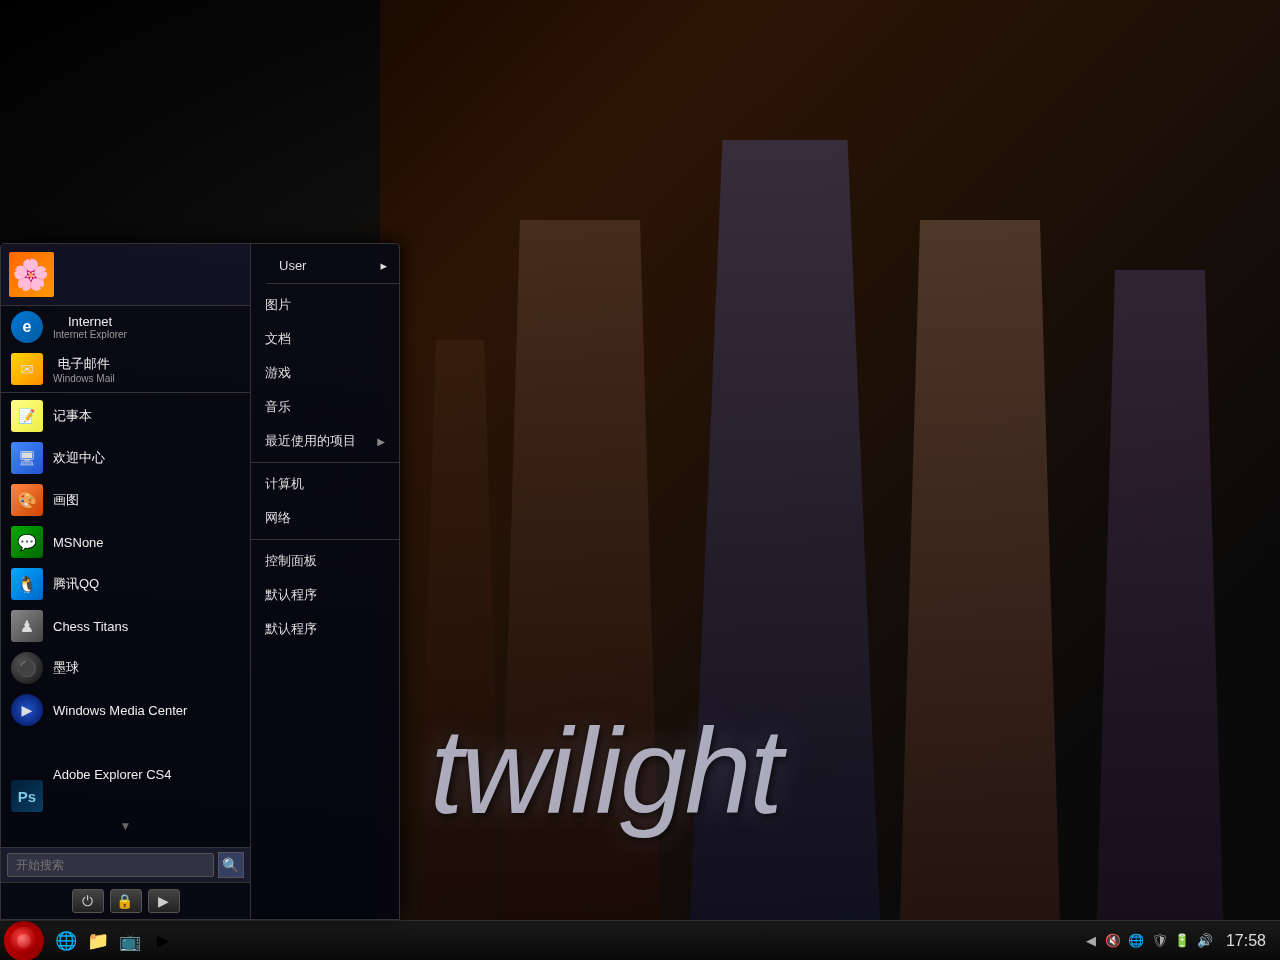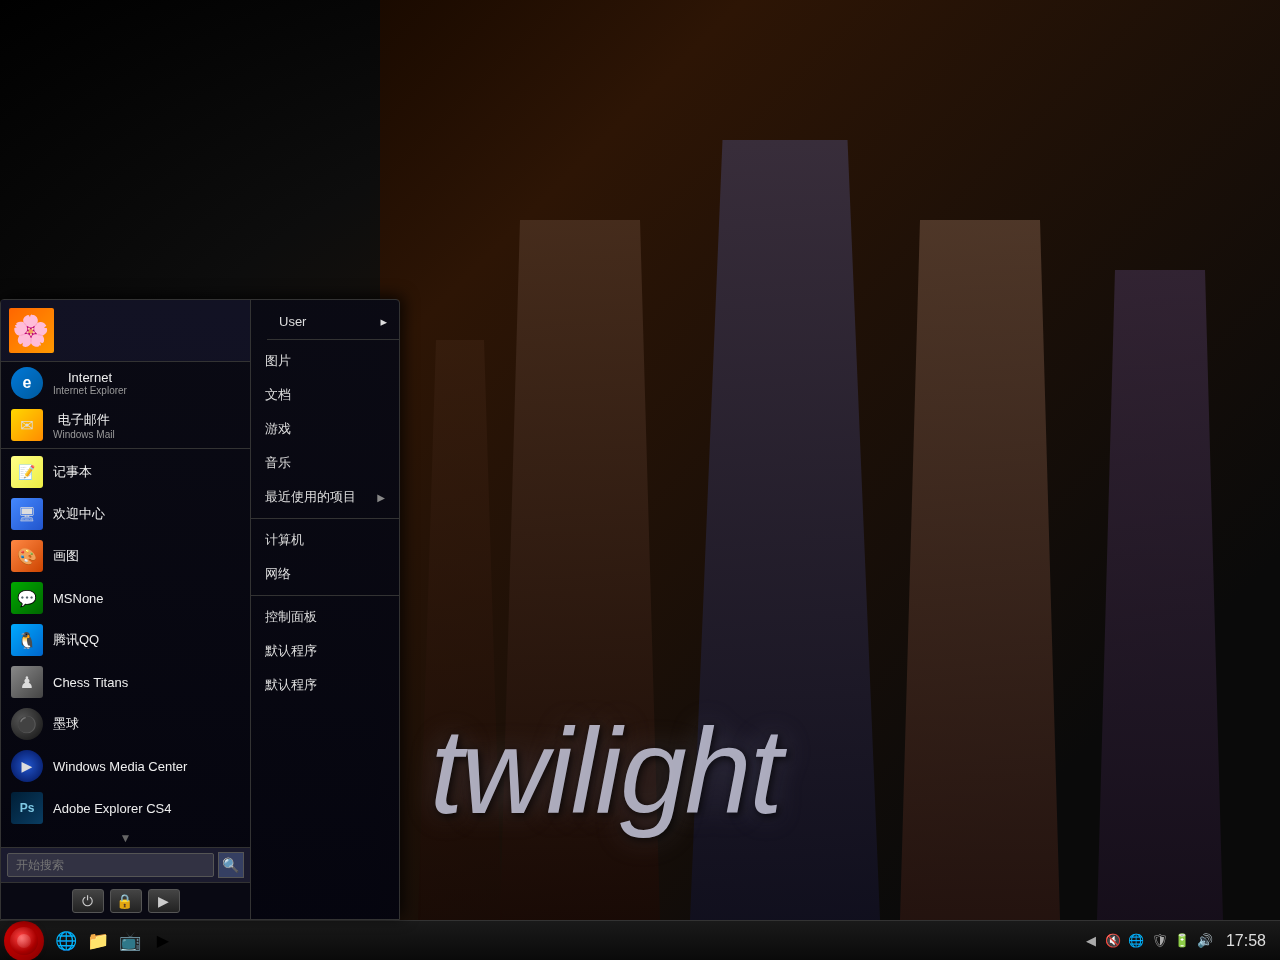--- a/index.html
+++ b/index.html
@@ -290,20 +290,21 @@
       margin: 2px 0;
     }
 
     
     .menu-search {
       padding: 4px 6px;
       display: flex;
       align-items: center;
       background: rgba(30,30,50,0.9);
       border-top: 1px solid #333;
+      margin-top: 12px;
     }
 
     .search-input {
       flex: 1;
       background: rgba(255,255,255,0.1);
       border: 1px solid #555;
       border-radius: 2px;
       color: #ccc;
       font-size: 12px;
       padding: 4px 8px;
@@ -458,22 +459,23 @@
     .wmc-icon {
       background: radial-gradient(circle, #2255cc, #001155);
       border-radius: 50%;
       font-size: 14px;
     }
 
     
     .ps-icon {
       background: linear-gradient(135deg, #001e36, #0a3d62);
       color: #7ec8e3;
-      font-size: 12px;
+      font-size: 15px;
       font-weight: bold;
+      margin-top: 44px;
     }
 
   </style>
 </head>
 <body>
 
 <div id="desktop">
 
   <div class="twilight-bg">
 

